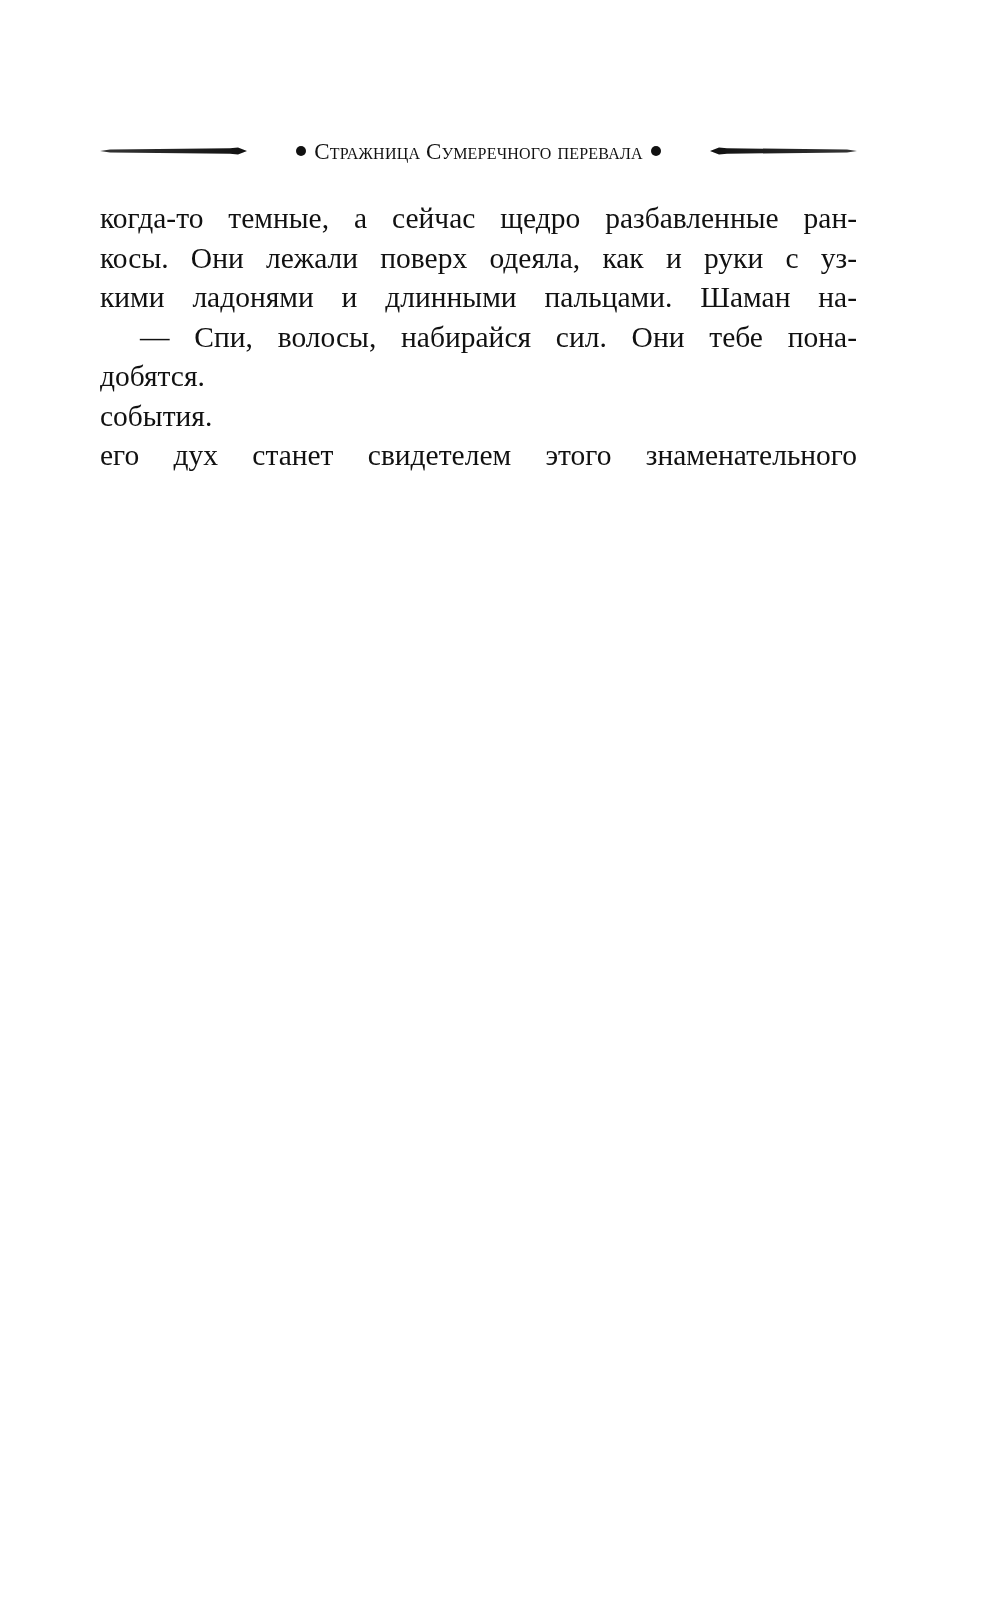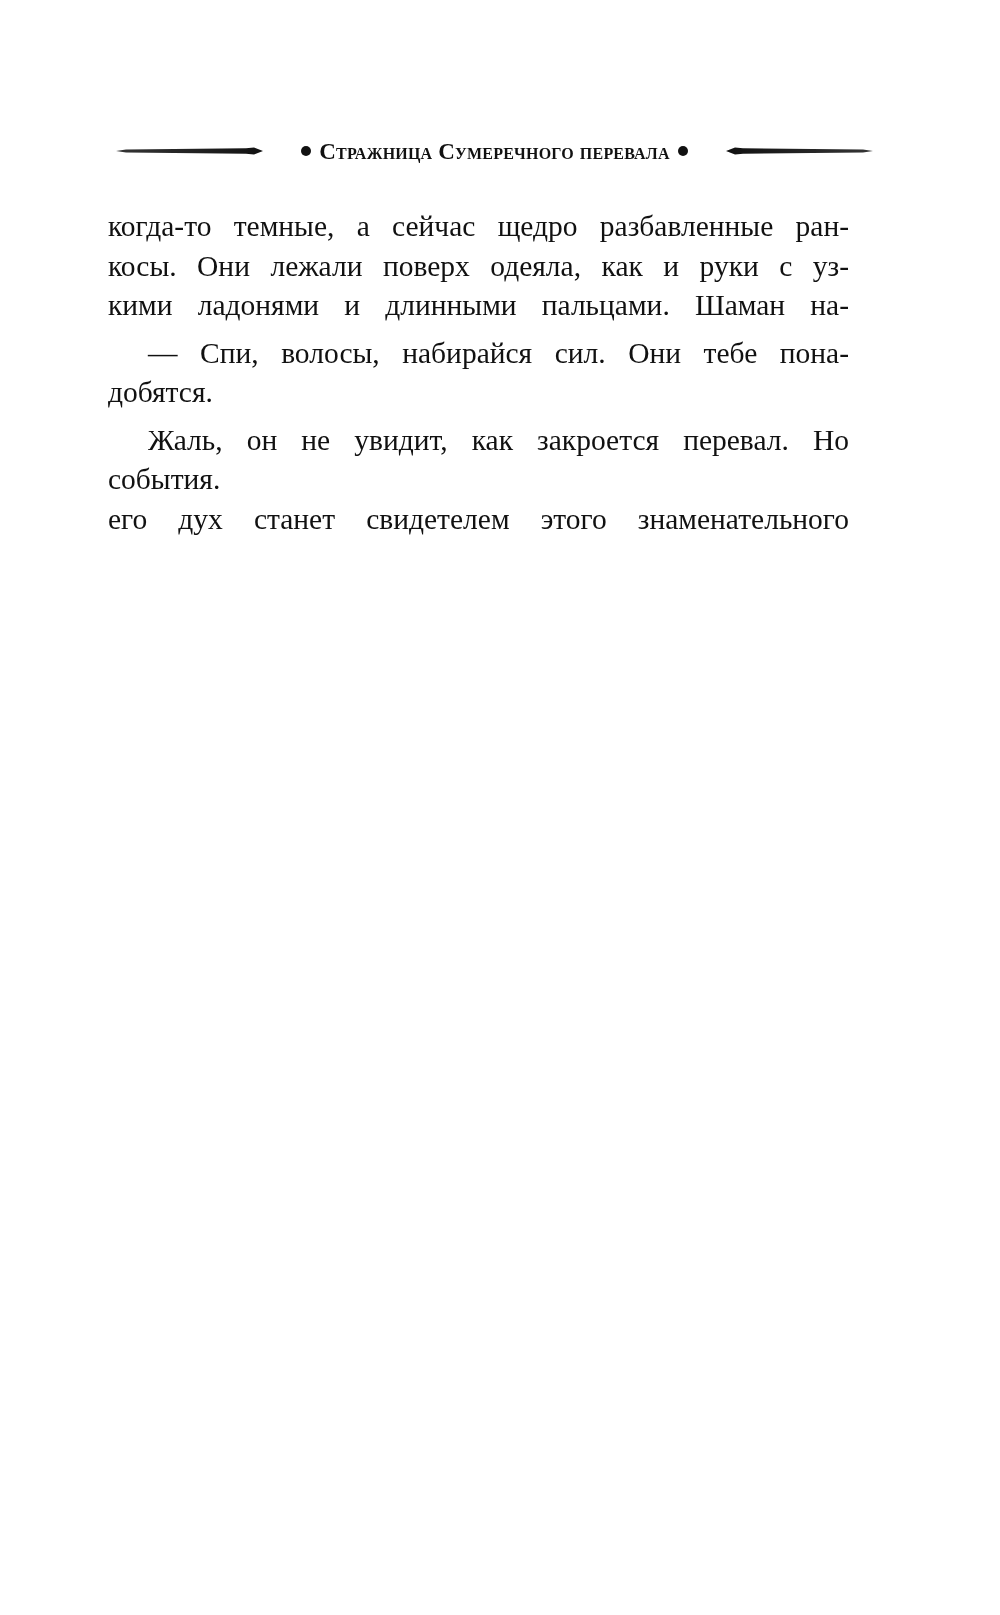--- a/index.html
+++ b/index.html
@@ -17,27 +17,26 @@
     }
     .page {
       position: absolute;
       left: 100px;
       top: 0;
       width: 757px;
     }
     .running-head {
       position: absolute;
       top: 138px;
-      left: 16px;
+      left: 0;
       width: 757px;
       height: 26px;
       display: flex;
       align-items: flex-start;
       justify-content: space-between;
-      font-weight: bold;
     }
     .rule {
       height: 26px;
       display: flex;
       align-items: center;
     }
     .rule svg { display: block; }
     .head-center {
       display: flex;
       align-items: center;
@@ -61,21 +60,21 @@
     }
     .body-text {
       position: absolute;
       top: 199px;
       left: 0;
       width: 757px;
       font-size: 29.5px;
       line-height: 39.5px;
     }
     .para {
-      margin: 8px;
+      margin: 0;
       text-align: justify;
       text-align-last: left;
       hyphens: manual;
     }
     .line {
       display: block;
       text-align: justify;
       text-align-last: justify;
     }
     .line.last {
@@ -122,19 +121,18 @@
     <p class="para">
       <span class="line">когда-то темные, а сейчас щедро разбавленные ран-</span>
       <span class="line">косы. Они лежали поверх одеяла, как и руки с уз-</span>
       <span class="line">кими ладонями и длинными пальцами. Шаман на-</span>
     </p>
     <p class="para">
       <span class="line indent">— Спи, волосы, набирайся сил. Они тебе пона-</span>
       <span class="line last">добятся.</span>
     </p>
     <p class="para">
-      <span class="line indent">Жаль, он не увидит, как закроется перевал. Но</span>
       <span class="line last">события.</span>
       <span class="line">его дух станет свидетелем этого знаменательного</span>
     </p>
   </div>
 
 </div>
 
 </body></html>

